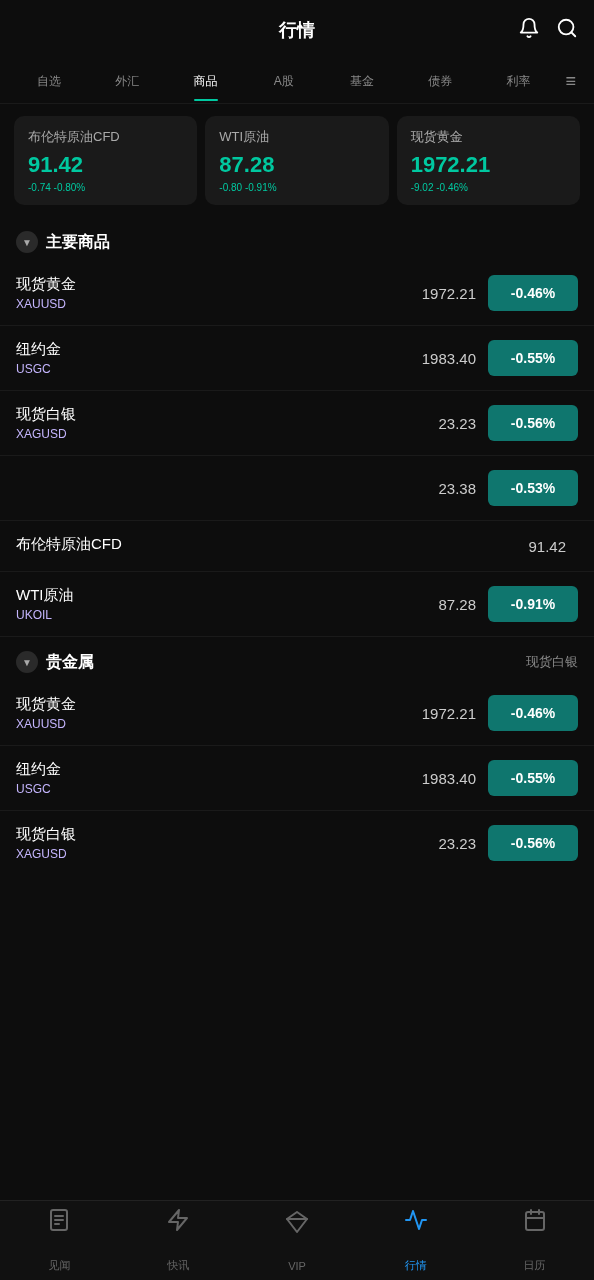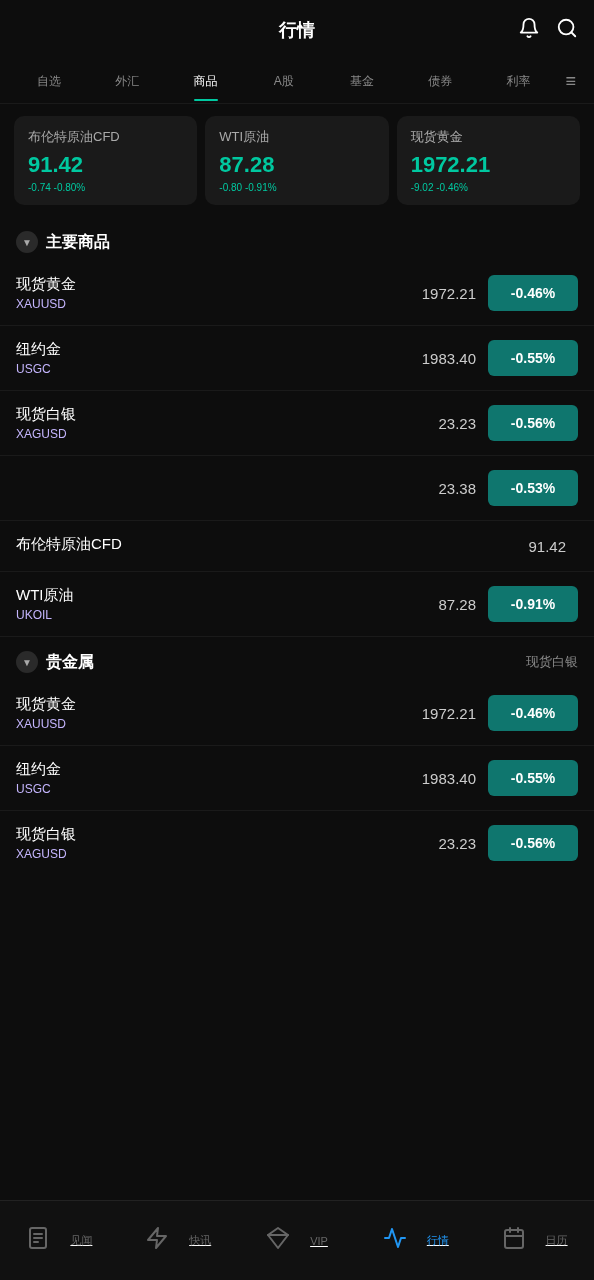--- a/index.html
+++ b/index.html
@@ -196,25 +196,25 @@
       width: 594px;
       height: 80px;
       background: #111;
       border-top: 1px solid #222;
       display: flex;
       align-items: center;
     }
     .bottom-nav-item {
       flex: 1;
       display: flex;
+      flex-direction: column;
       align-items: center;
       justify-content: center;
       gap: 20px;
       cursor: pointer;
-      text-decoration: underline;
     }
     .bottom-nav-icon {
       font-size: 22px;
       color: #666;
     }
     .bottom-nav-icon.active {
       color: #2196f3;
     }
     .bottom-nav-label {
       font-size: 11px;

